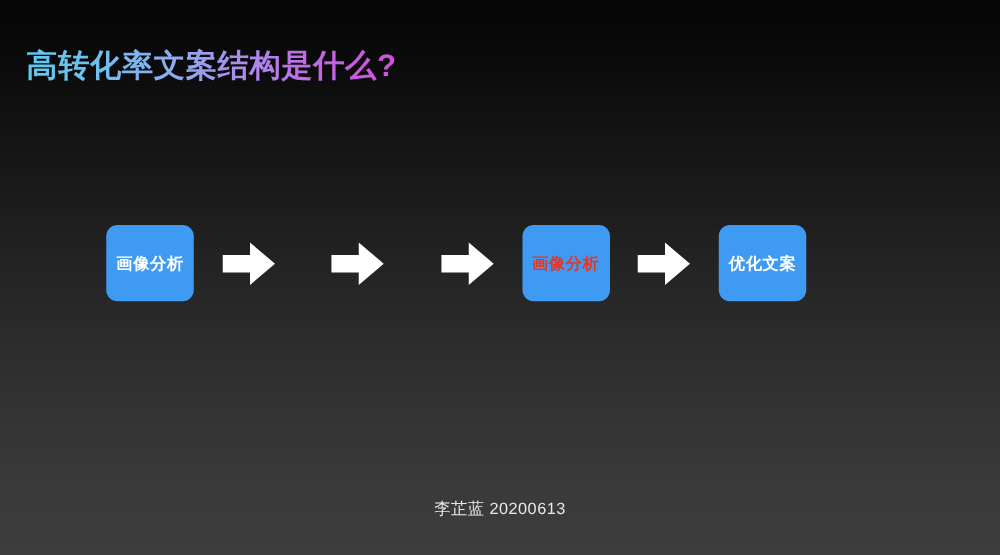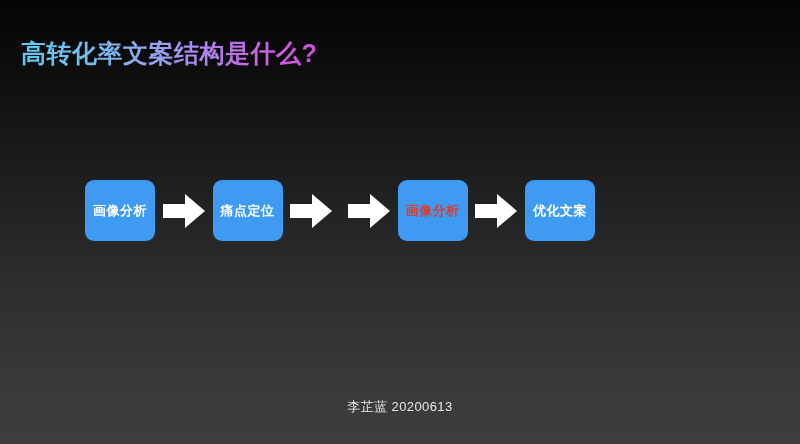--- a/index.html
+++ b/index.html
@@ -51,21 +51,21 @@
     background-clip: text;
     color: transparent;
     -webkit-text-fill-color: transparent;
   }
 
   
   #flow {
     position: absolute;
     left: 85px;
     top: 180px;
-    width: 510px;
+    width: 560px;
     height: 61px;
     display: flex;
     flex-direction: row;
     align-items: center;
   }
 
   .flow-box {
     width: 70px;
     height: 61px;
     flex: 0 0 70px;
@@ -129,23 +129,20 @@
     </div>
 
     <div class="flow-arrow">
       <span>
         <svg width="42" height="36" viewBox="0 0 42 36" aria-hidden="true">
           <polygon points="0,11 22,11 22,1 42,18 22,35 22,25 0,25" fill="#ffffff"></polygon>
         </svg>
       </span>
     </div>
 
-    <div class="flow-box">
-      <span class="flow-box-label">痛点定位</span>
-    </div>
 
     <div class="flow-arrow">
       <span>
         <svg width="42" height="36" viewBox="0 0 42 36" aria-hidden="true">
           <polygon points="0,11 22,11 22,1 42,18 22,35 22,25 0,25" fill="#ffffff"></polygon>
         </svg>
       </span>
     </div>
 
 

